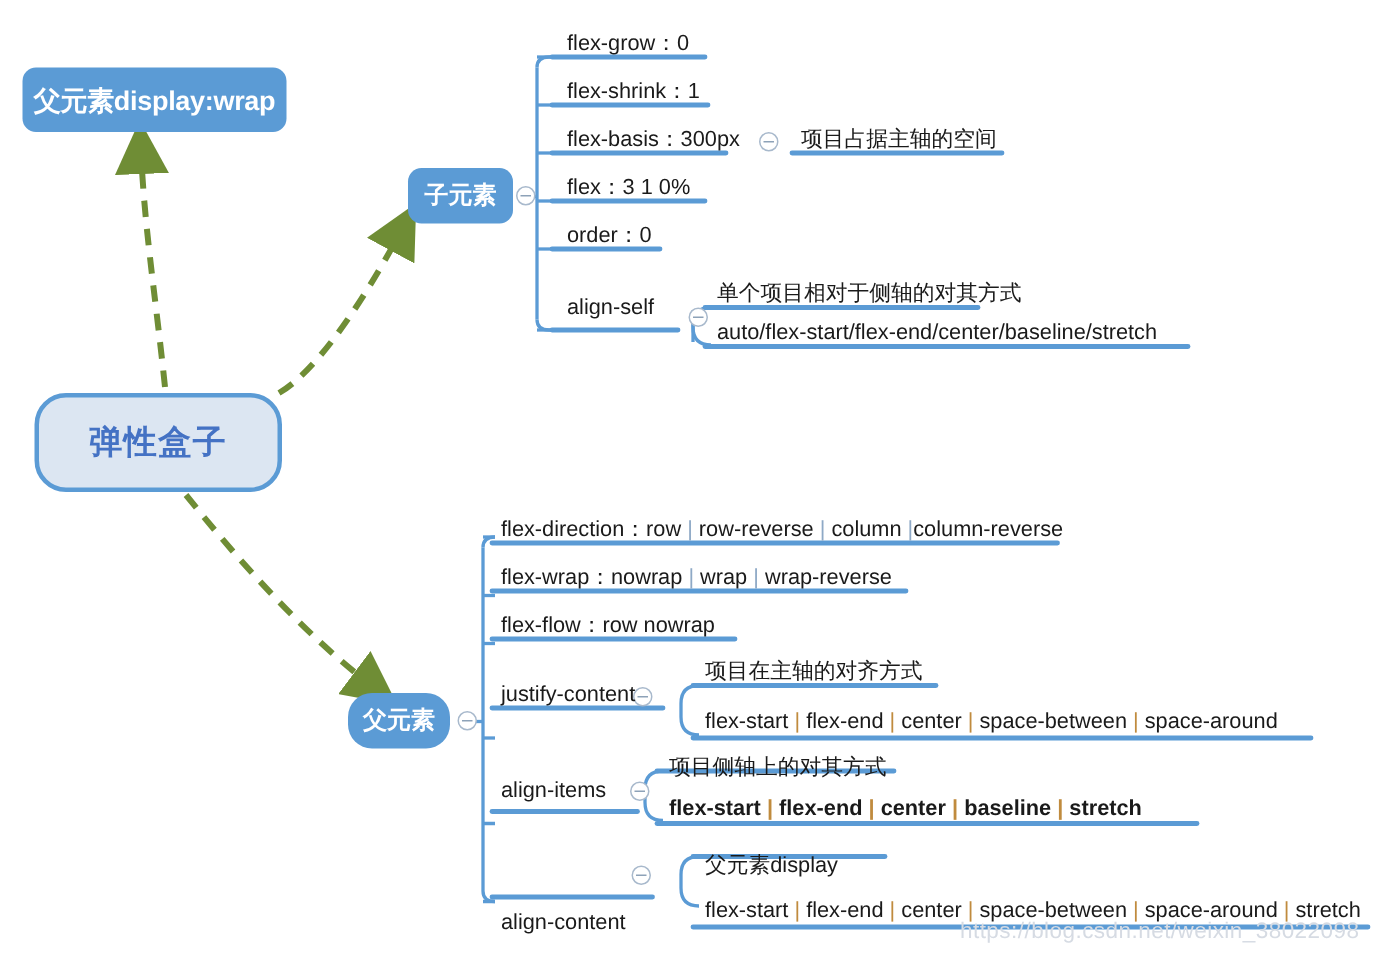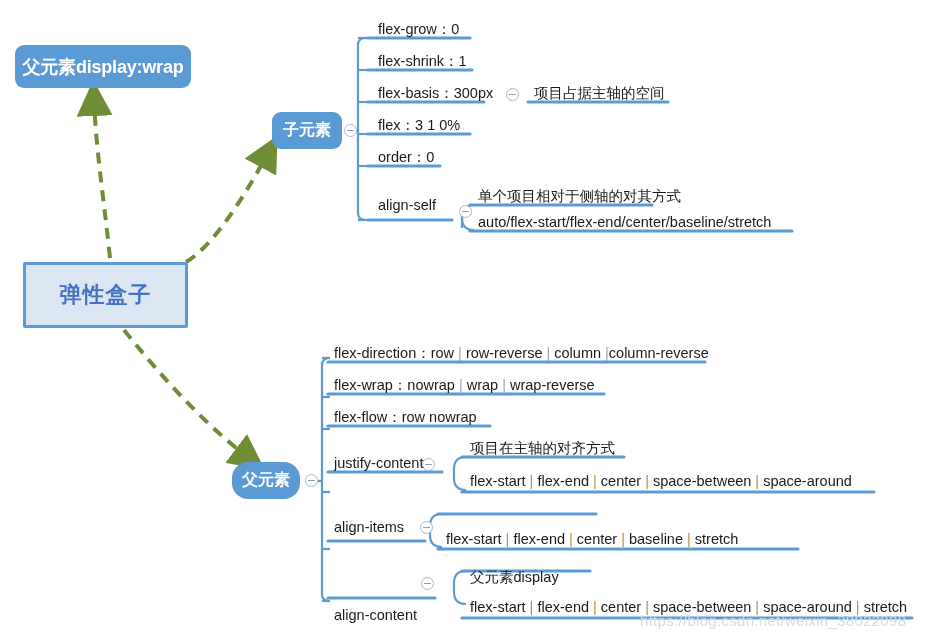--- a/index.html
+++ b/index.html
@@ -41,21 +41,21 @@
     background: #5b9bd5;
     color: #ffffff;
     font-weight: bold;
     border-radius: 9px;
   }
   .node-root {
     background: #dce6f2;
     color: #4472c4;
     font-weight: bold;
     border: 3px solid #5b9bd5;
-    border-radius: 2px;
+    border-radius: 21px;
   }
 
   #node-display-flex {
     left: 15px; top: 45px;
     width: 176px; height: 43px;
     font-size: 18px;
     letter-spacing: -0.2px;
   }
   #node-root {
     left: 23px; top: 262px;
@@ -276,22 +276,23 @@
   <div class="leaf" style="left:334px; top:454px;">justify-content</div>
 
   <div class="leaf cn" style="left:470px; top:439px;">项目在主轴的对齐方式</div>
 
   <div class="leaf" style="left:470px; top:472px;">
     <span>flex-start</span><span class="sep-amber"> | </span><span>flex-end</span><span class="sep-amber"> | </span><span>center</span><span class="sep-amber"> | </span><span>space-between</span><span class="sep-amber"> | </span><span>space-around</span>
   </div>
 
   <div class="leaf" style="left:334px; top:518px;">align-items</div>
 
-
-  <div class="leaf" style="left:446px; top:530px;">
+  <div class="leaf cn" style="left:446px; top:503px;">项目侧轴上的对其方式</div>
+
+  <div class="leaf" style="left:446px; top:530px;font-weight:bold;">
     <span>flex-start</span><span class="sep-amber"> | </span><span>flex-end</span><span class="sep-amber"> | </span><span>center</span><span class="sep-amber"> | </span><span>baseline</span><span class="sep-amber"> | </span><span>stretch</span>
   </div>
 
   <div class="leaf" style="left:334px; top:606px;">align-content</div>
 
   <div class="leaf cn" style="left:470px; top:568px;">父元素display</div>
 
   <div class="leaf" style="left:470px; top:598px;">
     <span>flex-start</span><span class="sep-amber"> | </span><span>flex-end</span><span class="sep-amber"> | </span><span>center</span><span class="sep-amber"> | </span><span>space-between</span><span class="sep-amber"> | </span><span>space-around</span><span class="sep-amber"> | </span><span>stretch</span>
   </div>

